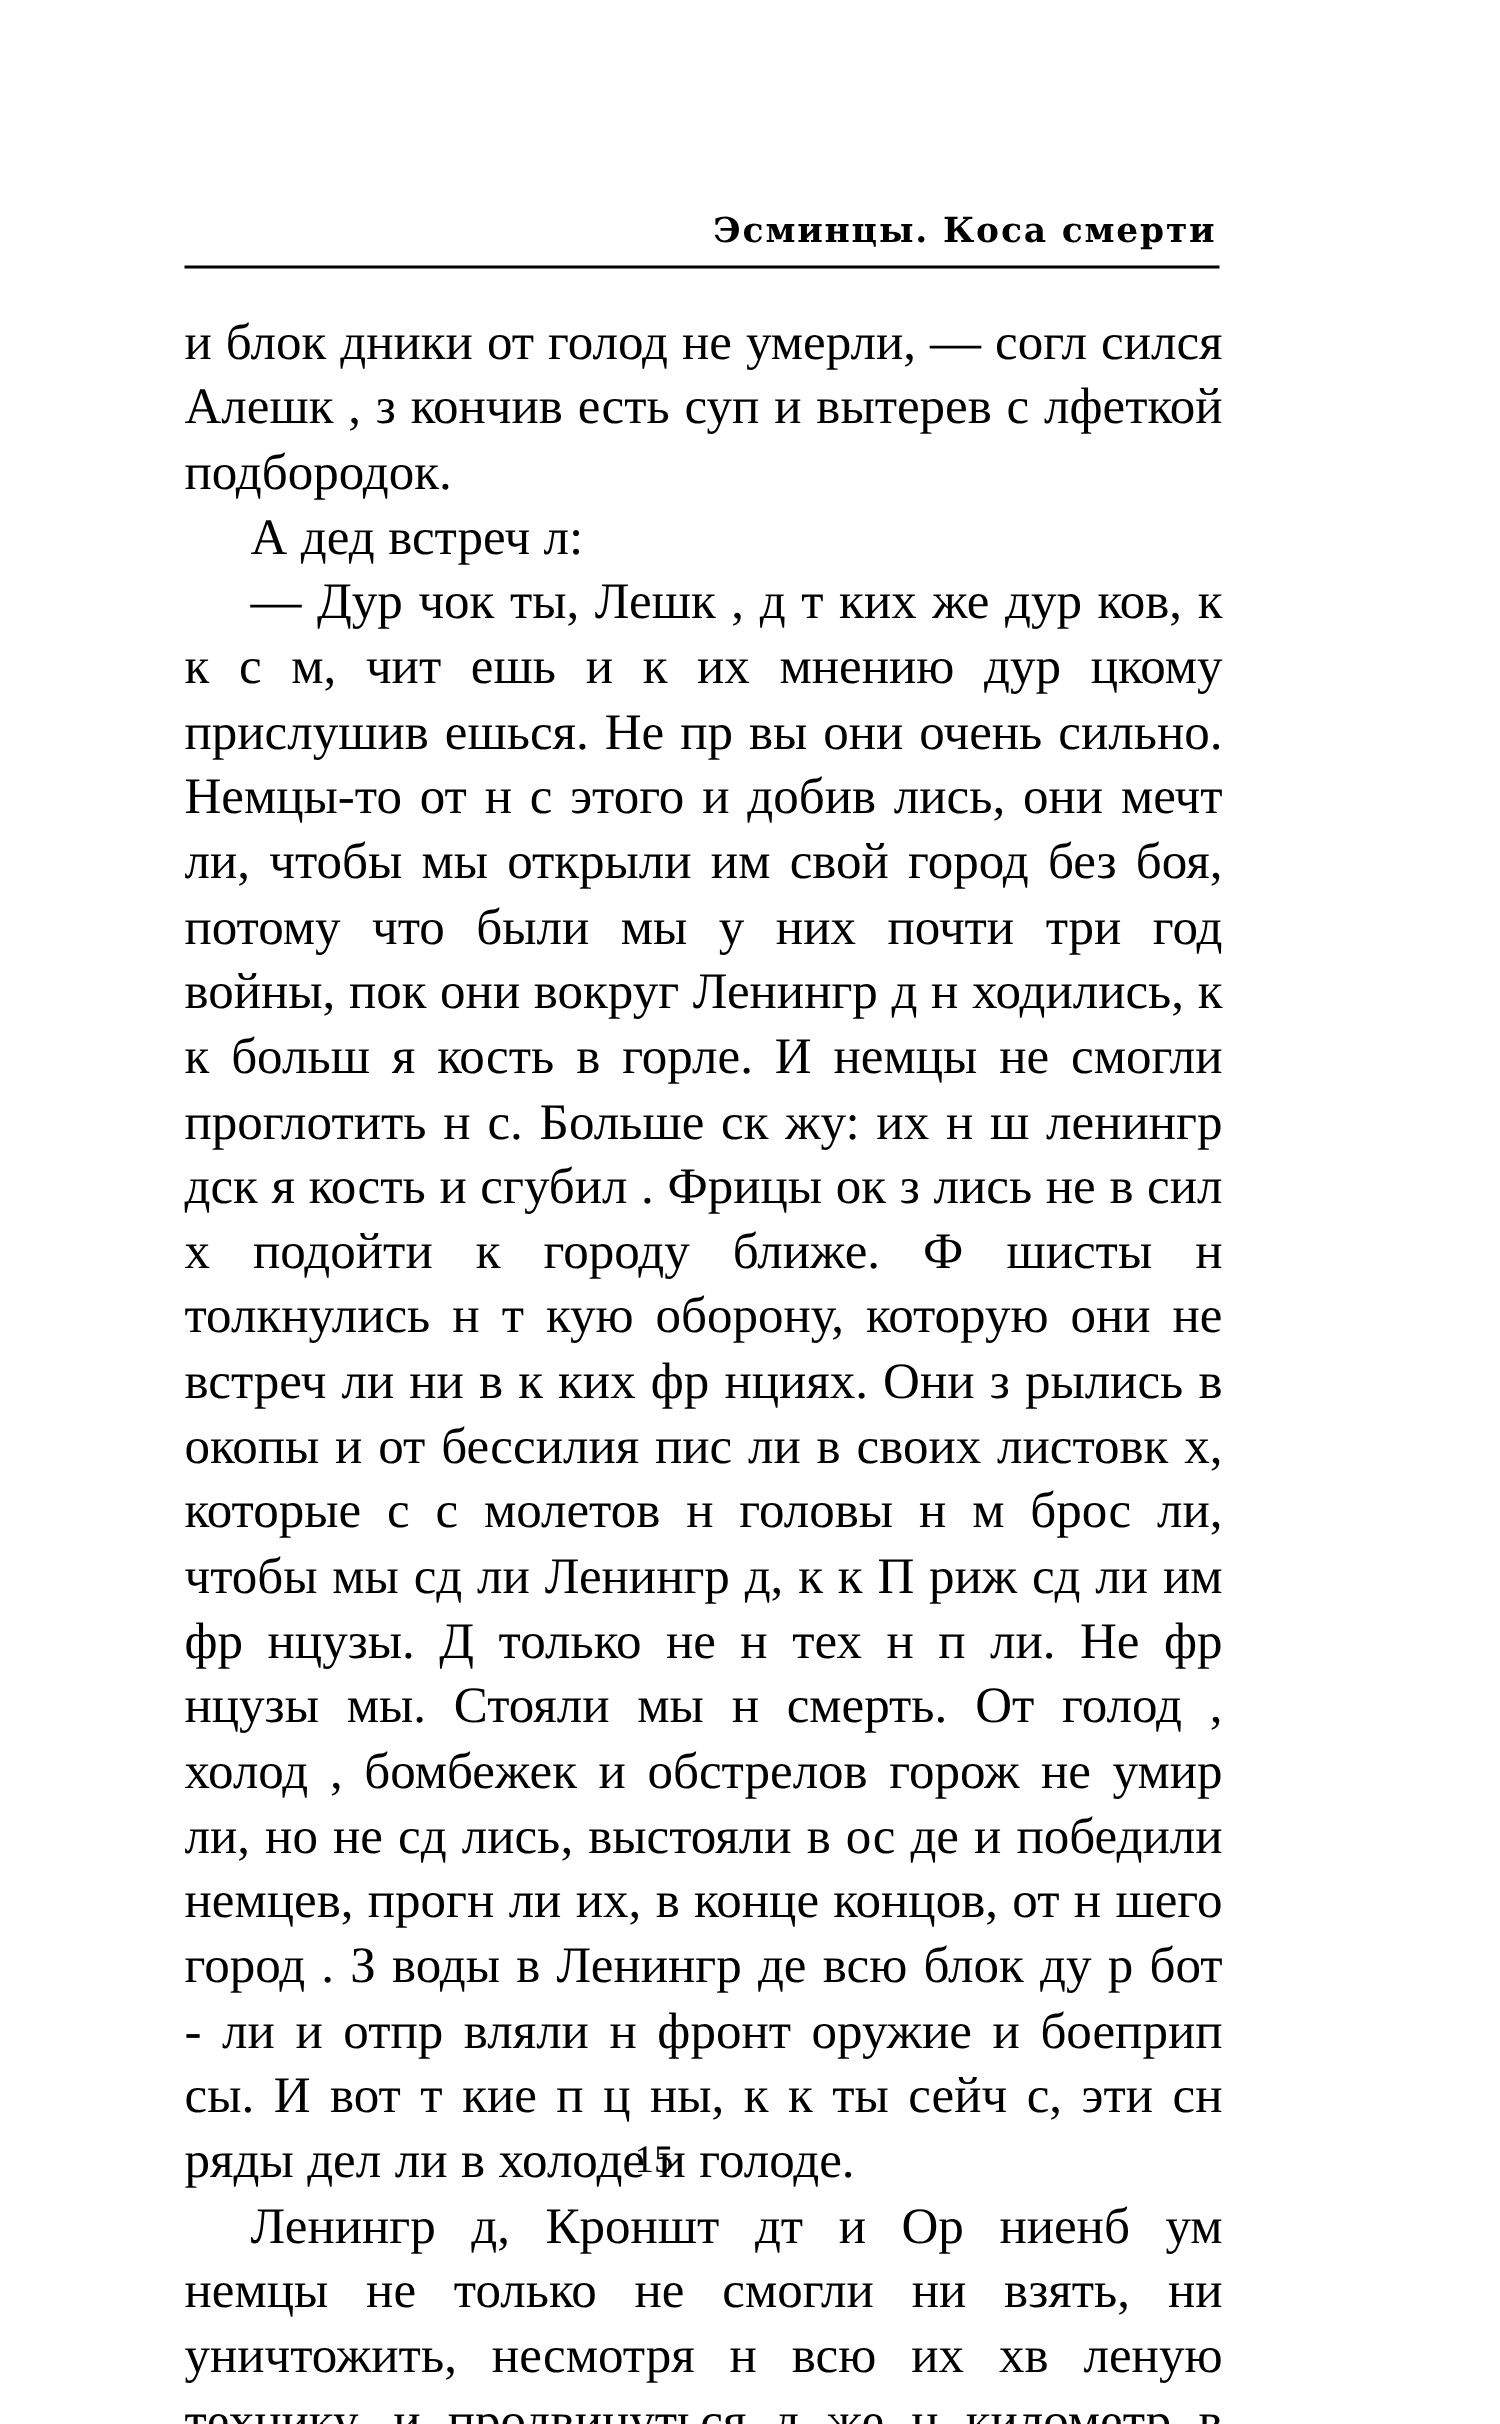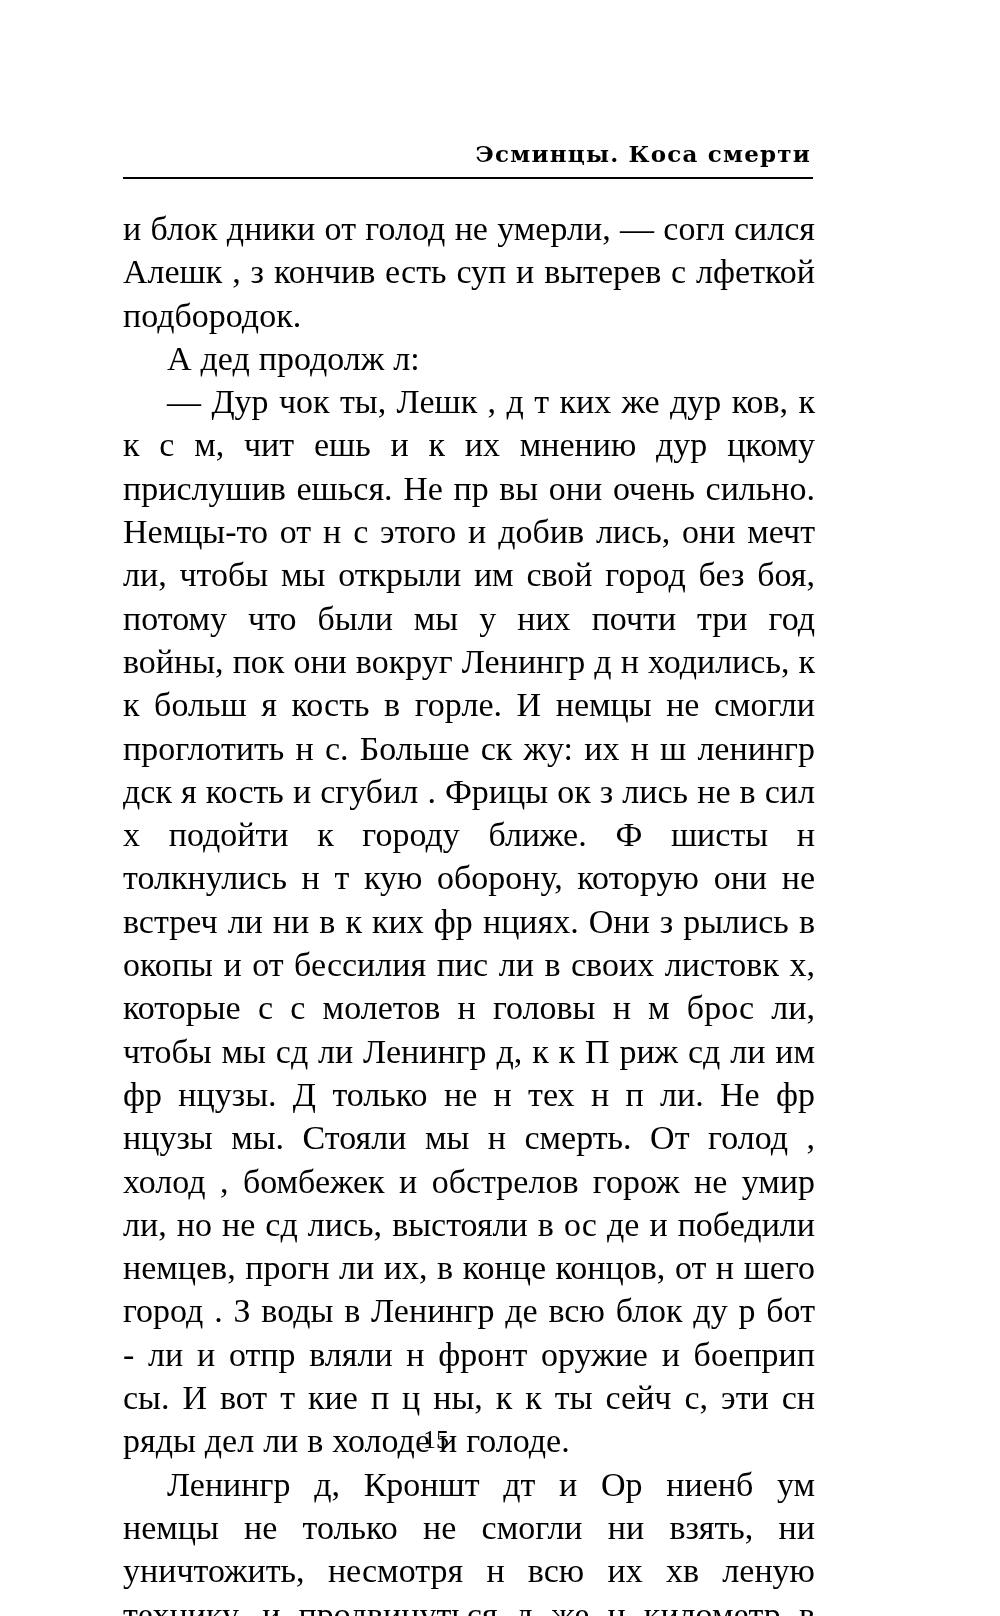--- a/index.html
+++ b/index.html
@@ -69,20 +69,20 @@
 
 <div class="page">
 
   <div class="header">
     <div class="header-title">Эсминцы. Коса смерти</div>
     <div class="header-rule"></div>
   </div>
 
   <div class="body-text">
     <p>и блок дники от голод  не умерли, — согл сился Алешк , з кончив есть суп и вытерев с лфеткой подбородок.</p>
-    <p class="indent">А дед продолж л:</p>
+    <p class="indent">А дед встреч л:</p>
     <p class="indent">— Дур чок ты, Лешк , д т ких же дур ков, к к с м, чит ешь и к их мнению дур цкому прислушив ешься. Не пр вы они очень сильно. Немцы-то от н с этого и добив лись, они мечт ли, чтобы мы открыли им свой город без боя, потому что были мы у них почти три год  войны, пок  они вокруг Ленингр д н ходились, к к больш я кость в горле. И немцы не смогли проглотить н с. Больше ск жу: их н ш ленингр дск я кость и сгубил . Фрицы ок з лись не в сил х подойти к городу ближе. Ф шисты н толкнулись н  т кую оборону, которую они не встреч ли ни в к ких фр нциях. Они з рылись в окопы и от бессилия пис ли в своих листовк х, которые с с молетов н  головы н м брос ли, чтобы мы сд ли Ленингр д, к к П риж сд ли им фр нцузы. Д  только не н  тех н п ли. Не фр нцузы мы. Стояли мы н  смерть. От голод , холод , бомбежек и обстрелов горож не умир ли, но не сд лись, выстояли в ос де и победили немцев, прогн ли их, в конце концов, от н шего город . З воды в Ленингр де всю блок ду р бот - ли и отпр вляли н  фронт оружие и боеприп сы. И вот т кие п ц ны, к к ты сейч с, эти сн ряды дел ли в холоде и голоде.</p>
     <p class="indent">Ленингр д, Кроншт дт и Ор ниенб ум немцы не только не смогли ни взять, ни уничтожить, несмотря н  всю их хв леную технику,  и продвинуться д же н  километр в сторону город  нигде</p>
   </div>
 
   <div class="page-number">15</div>
 
 </div>
 
 </body></html>

